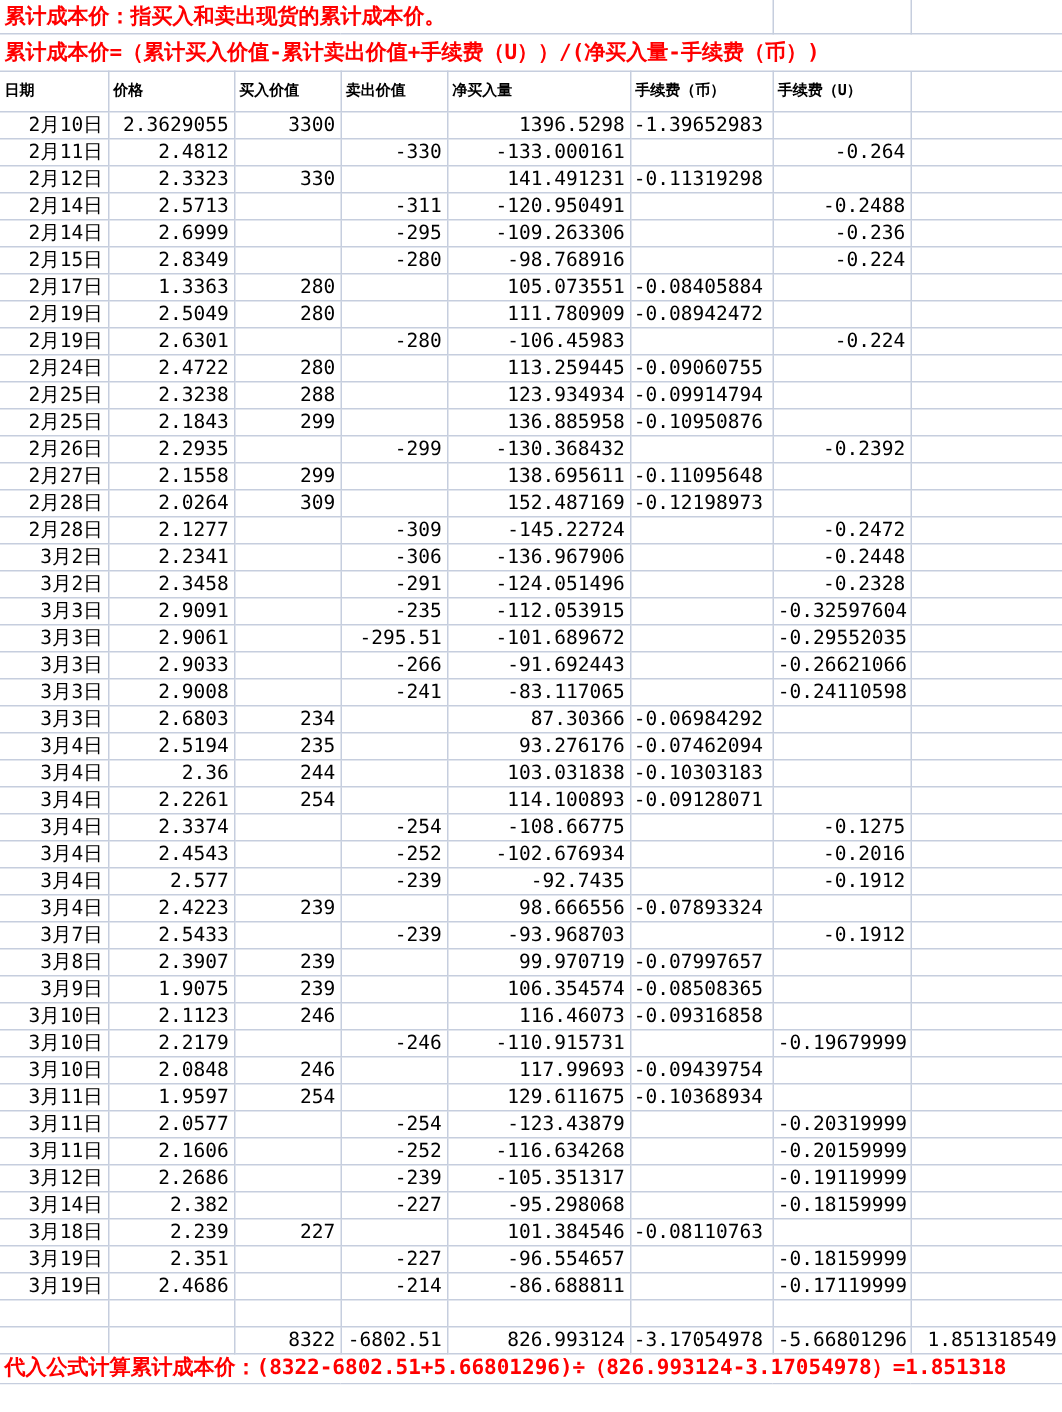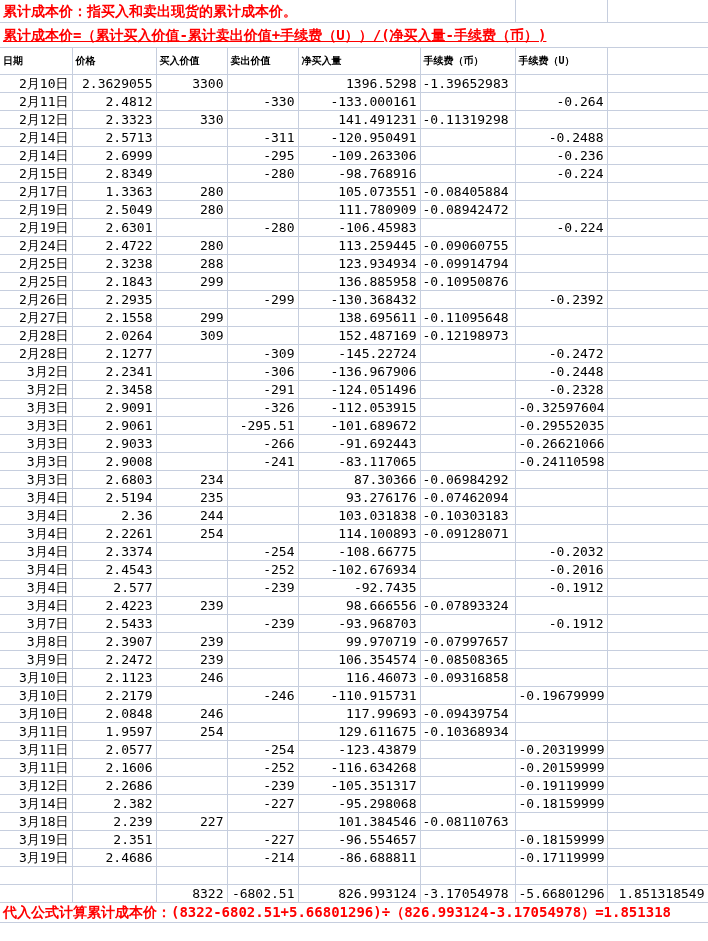--- a/index.html
+++ b/index.html
@@ -2,21 +2,21 @@
 <html><head>
 <meta charset="utf-8">
 <style>
   html,body{margin:0;padding:0;background:#ffffff;}
   body{width:708px;font-family:"DejaVu Sans Mono","Liberation Mono",monospace;}
   table{border-collapse:collapse;table-layout:fixed;width:708px;background:#fff;}
   td,th{border-right:1px solid #c6cede;border-bottom:1px solid #c6cede;
         padding:0 3px;font-size:13px;height:17px;line-height:17px;
         overflow:hidden;white-space:nowrap;box-sizing:content-box;}
   tr.red-row-1 td{height:22px;line-height:22px;}
-  tr.red-row-2 td{height:24px;line-height:24px;text-decoration:underline;}
+  tr.red-row-2 td{height:24px;line-height:24px;}
   tr.header-row th{height:26px;line-height:26px;font-size:10px;font-weight:bold;text-align:left;color:#000;}
   tr.footer-row td{height:19px;line-height:19px;margin-left:32px;}
   .red{color:#ff0000;font-weight:bold;font-size:14px;border-right:none;}
   .ar{text-align:right;}
   .al{text-align:left;padding-left:2px;}
   td.noborder-r{border-right:none;}
   .data-cell{color:#000000;}
 </style>
 </head>
 <body>
@@ -232,21 +232,21 @@
         <td class="data-cell ar">-291</td>
         <td class="data-cell ar">-124.051496</td>
         <td class="data-cell al"></td>
         <td class="data-cell ar">-0.2328</td>
         <td class="data-cell ar"></td>
       </tr>
       <tr>
         <td class="data-cell ar">3月3日</td>
         <td class="data-cell ar">2.9091</td>
         <td class="data-cell ar"></td>
-        <td class="data-cell ar">-326</td>
+        <td class="data-cell ar">-235</td>
         <td class="data-cell ar">-112.053915</td>
         <td class="data-cell al"></td>
         <td class="data-cell ar">-0.32597604</td>
         <td class="data-cell ar"></td>
       </tr>
       <tr>
         <td class="data-cell ar">3月3日</td>
         <td class="data-cell ar">2.9061</td>
         <td class="data-cell ar"></td>
         <td class="data-cell ar">-295.51</td>
@@ -315,21 +315,21 @@
         <td class="data-cell ar"></td>
         <td class="data-cell ar"></td>
       </tr>
       <tr>
         <td class="data-cell ar">3月4日</td>
         <td class="data-cell ar">2.3374</td>
         <td class="data-cell ar"></td>
         <td class="data-cell ar">-254</td>
         <td class="data-cell ar">-108.66775</td>
         <td class="data-cell al"></td>
-        <td class="data-cell ar">-0.2032</td>
+        <td class="data-cell ar">-0.1275</td>
         <td class="data-cell ar"></td>
       </tr>
       <tr>
         <td class="data-cell ar">3月4日</td>
         <td class="data-cell ar">2.4543</td>
         <td class="data-cell ar"></td>
         <td class="data-cell ar">-252</td>
         <td class="data-cell ar">-102.676934</td>
         <td class="data-cell al"></td>
         <td class="data-cell ar">-0.2016</td>
@@ -370,21 +370,21 @@
         <td class="data-cell ar">2.3907</td>
         <td class="data-cell ar">239</td>
         <td class="data-cell ar"></td>
         <td class="data-cell ar">99.970719</td>
         <td class="data-cell al">-0.07997657</td>
         <td class="data-cell ar"></td>
         <td class="data-cell ar"></td>
       </tr>
       <tr>
         <td class="data-cell ar">3月9日</td>
-        <td class="data-cell ar">2.2472</td>
+        <td class="data-cell ar">1.9075</td>
         <td class="data-cell ar">239</td>
         <td class="data-cell ar"></td>
         <td class="data-cell ar">106.354574</td>
         <td class="data-cell al">-0.08508365</td>
         <td class="data-cell ar"></td>
         <td class="data-cell ar"></td>
       </tr>
       <tr>
         <td class="data-cell ar">3月10日</td>
         <td class="data-cell ar">2.1123</td>

